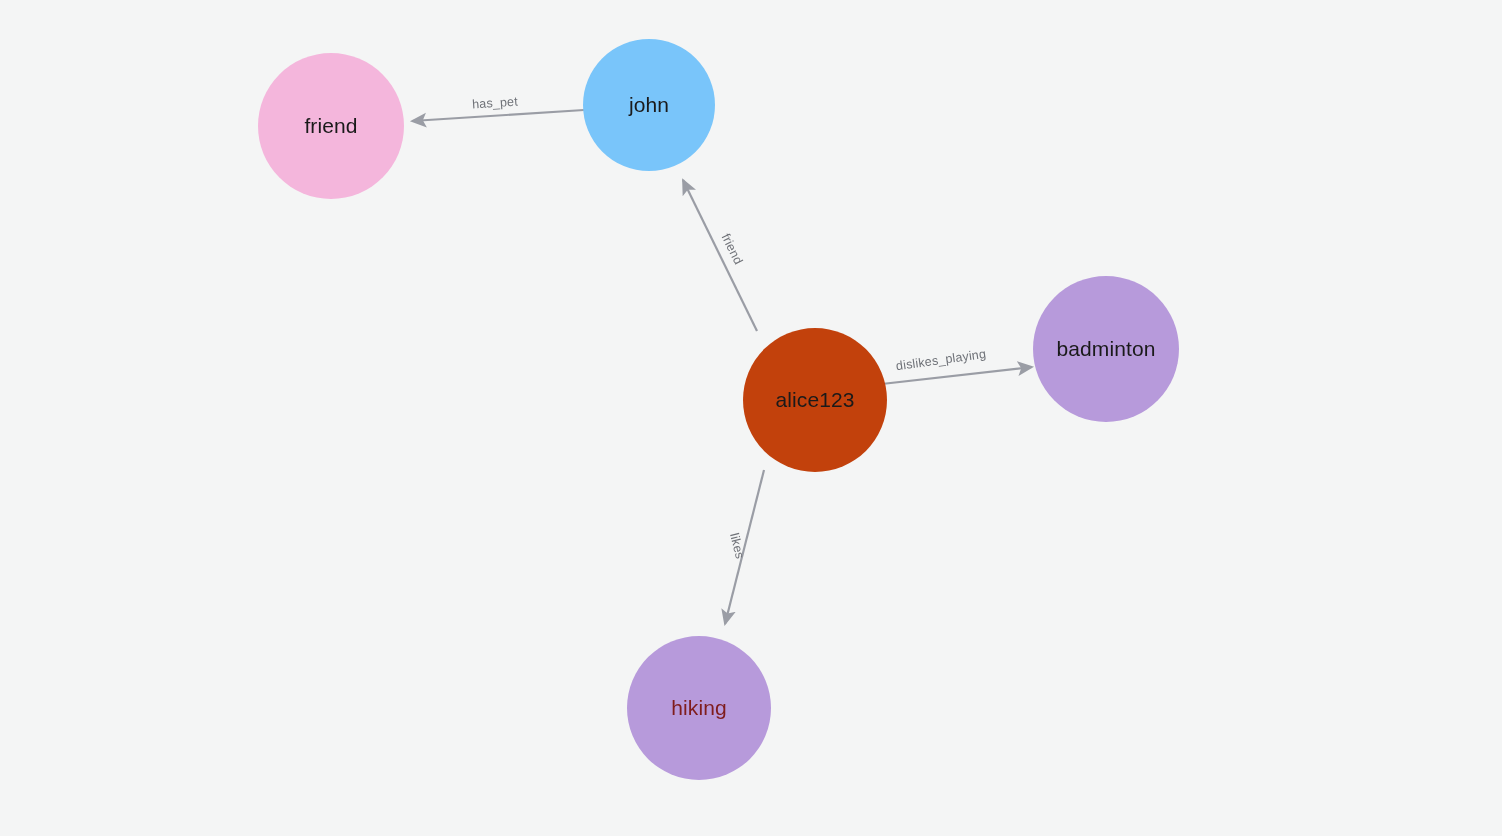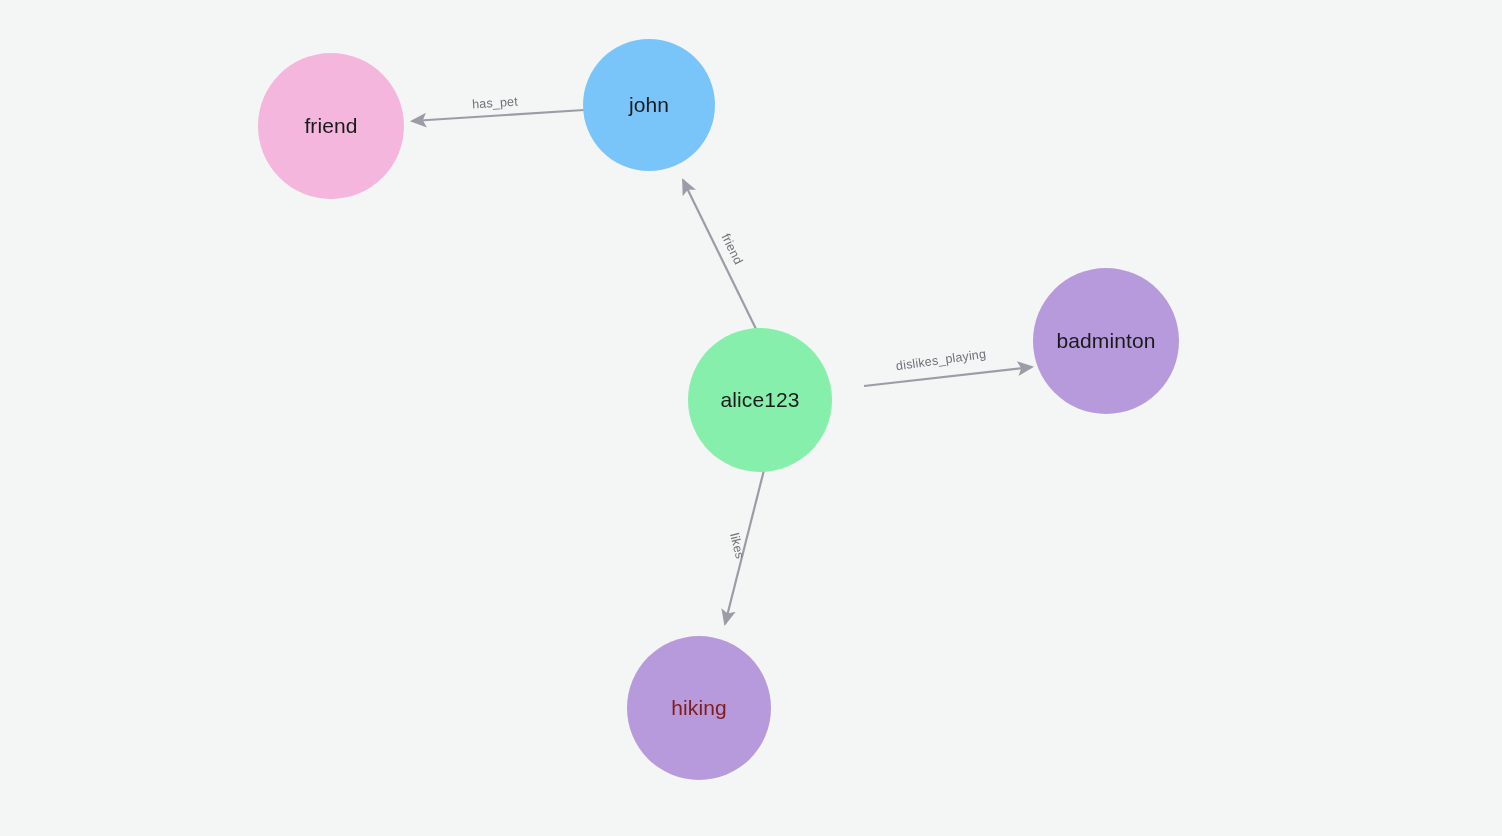--- a/index.html
+++ b/index.html
@@ -76,24 +76,24 @@
       <div class="edge-label" style="color: rgb(111, 114, 120); left: 941px; top: 360px; transform: translate(-50%, -50%) rotate(-8deg);">dislikes_playing</div>
       <div class="edge-label" style="color: rgb(111, 114, 120); left: 737px; top: 546px; transform: translate(-50%, -50%) rotate(76deg);">likes</div>
     </div>
   <div id="node-layer">
       <div class="node" style="left: 258px; top: 53px; width: 146px; height: 146px; background: rgb(244, 182, 220);">
         <span class="node-label" style="color: rgb(26, 26, 26);">friend</span>
       </div>
       <div class="node" style="left: 583px; top: 39px; width: 132px; height: 132px; background: rgb(121, 197, 250);">
         <span class="node-label" style="color: rgb(26, 26, 26);">john</span>
       </div>
-      <div class="node" style="left: 688px; top: 328px; width: 144px; height: 144px; background: #86efac;">
+      <div class="node" style="left: 743px; top: 328px; width: 144px; height: 144px; background: #c2410c;">
         <span class="node-label" style="color: rgb(26, 26, 26);">alice123</span>
       </div>
-      <div class="node" style="left: 1033px; top: 268px; width: 146px; height: 146px; background: rgb(183, 154, 219);">
+      <div class="node" style="left: 1033px; top: 276px; width: 146px; height: 146px; background: rgb(183, 154, 219);">
         <span class="node-label" style="color: rgb(26, 26, 26); hyphens: auto; overflow-wrap: anywhere; max-width: 100.74px;">badminton</span>
       </div>
       <div class="node" style="left: 627px; top: 636px; width: 144px; height: 144px; background: rgb(183, 154, 219);">
         <span class="node-label" style="color: #7f1d1d;">hiking</span>
       </div>
     </div>
 
 </div>
 
 </body></html>

